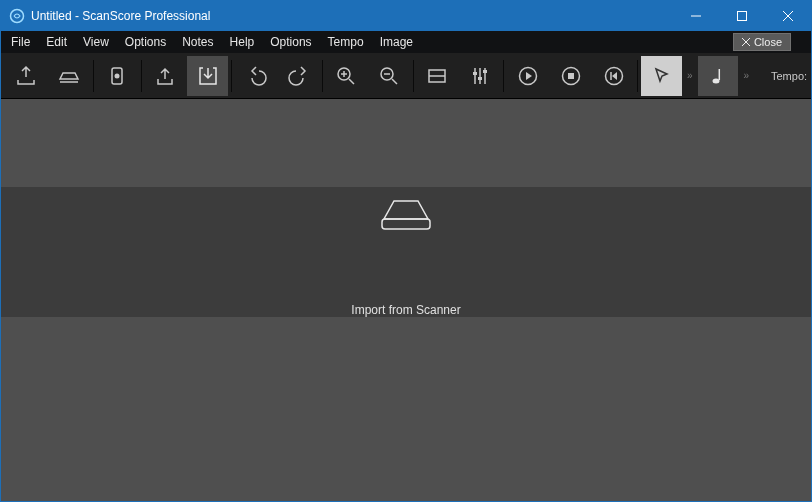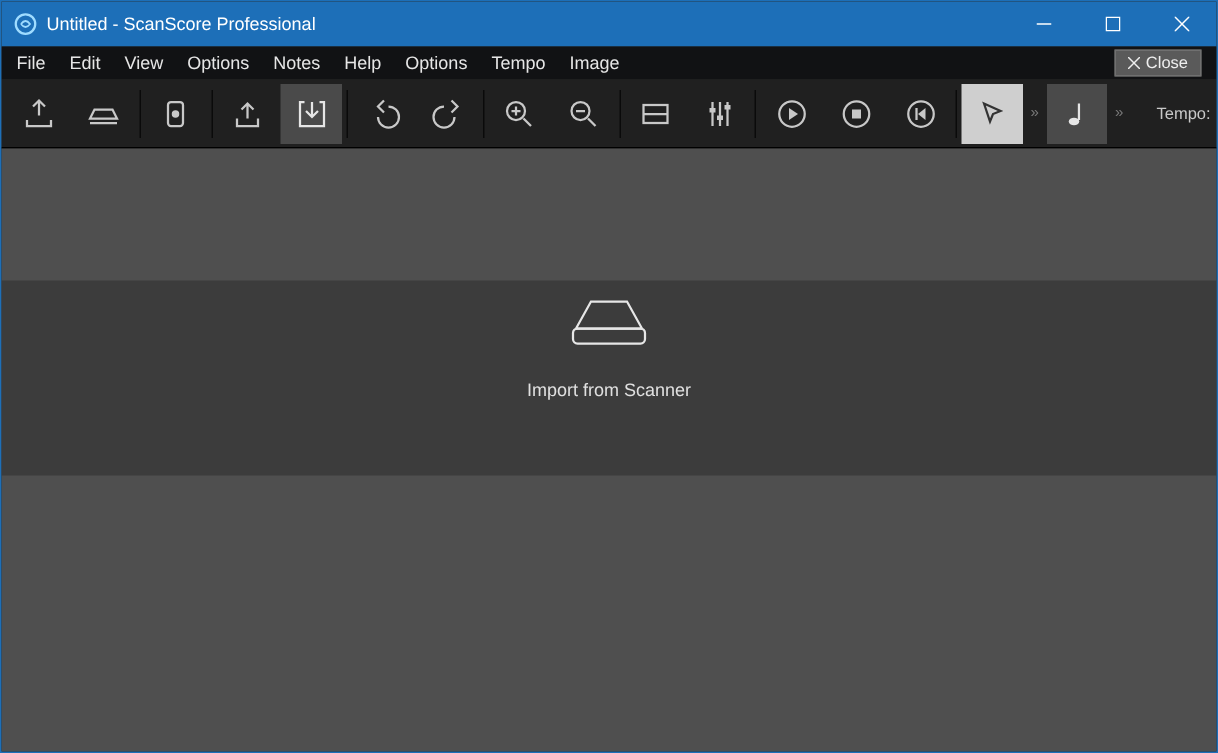--- a/index.html
+++ b/index.html
@@ -9,36 +9,36 @@
   .titlebar { height: 30px; background: #1d6fb8; display: flex; align-items: center; color: #fff; font-size: 12px; }
   .titlebar .app-icon { width: 16px; height: 16px; margin: 0 6px 0 8px; display:flex; align-items:center; justify-content:center; }
   .titlebar .title { flex: 0 0 auto; }
   .titlebar .spacer { flex: 1; }
   .win-btn { width: 46px; height: 30px; display:flex; align-items:center; justify-content:center; color:#fff; }
   
   
   .menubar { height: 22px; background: #111214; display:flex; align-items:center; color:#e6e6e6; font-size:12px; padding: 3px 2px; }
   .menu-item { padding: 2px 8px; cursor:default; }
   .menubar .spacer { flex:1; }
-  .close-panel-btn { background:#5a5a5a; color:#eee; height:18px; padding:0 8px; display:flex; align-items:center; gap:4px; font-size:11px; margin-right:8px; border:1px solid #707070; }
+  .close-panel-btn { background:#5a5a5a; color:#eee; height:18px; padding:0 8px; display:flex; align-items:center; gap:4px; font-size:11px; margin-right:18px; border:1px solid #707070; }
   
   
   .toolbar { height: 46px; background:#202020; display:flex; align-items:center; padding:0 4px; gap:0; border-bottom:1px solid #000; }
   .tool-btn { width:42px; height:40px; display:flex; align-items:center; justify-content:center; color:#c8c8c8; border:1px solid transparent; margin:0 1px; }
   .tool-btn.active { background:#4a4a4a; }
   .tool-btn.light { background:#cfcfcf; color:#333; }
   .tool-sep { width:1px; height:32px; background:#0a0a0a; margin:0 2px; }
   .tempo-label { color:#c8c8c8; font-size:11px; margin-left:18px; }
   .overflow-chevron { width:14px; color:#777; display:flex; align-items:center; justify-content:center; font-size:10px; }
   
   
   .workspace { position:relative; height: calc(502px - 30px - 22px - 46px - 2px); background:#4f4f4f; }
   
   .start-strip { position:absolute; left:0; right:0; top:88px; height:130px; background:#3c3c3c; display:flex; }
-  .start-cell { flex:1; display:flex; flex-direction:column; align-items:center; justify-content:flex-start; gap:16px; position:relative; cursor:default; }
+  .start-cell { flex:1; display:flex; flex-direction:column; align-items:center; justify-content:space-between; gap:16px; position:relative; cursor:default; }
   .start-cell + .start-cell::before { content:""; position:absolute; left:0; top:10px; bottom:10px; width:1px; background:#6a6a6a; }
   .start-label { color:#e0e0e0; font-size:12px; }
   .start-icon { color:#e6e6e6; }
   
   svg { display:block; }
 </style>
 </head>
 <body>
 
 <div class="titlebar">

